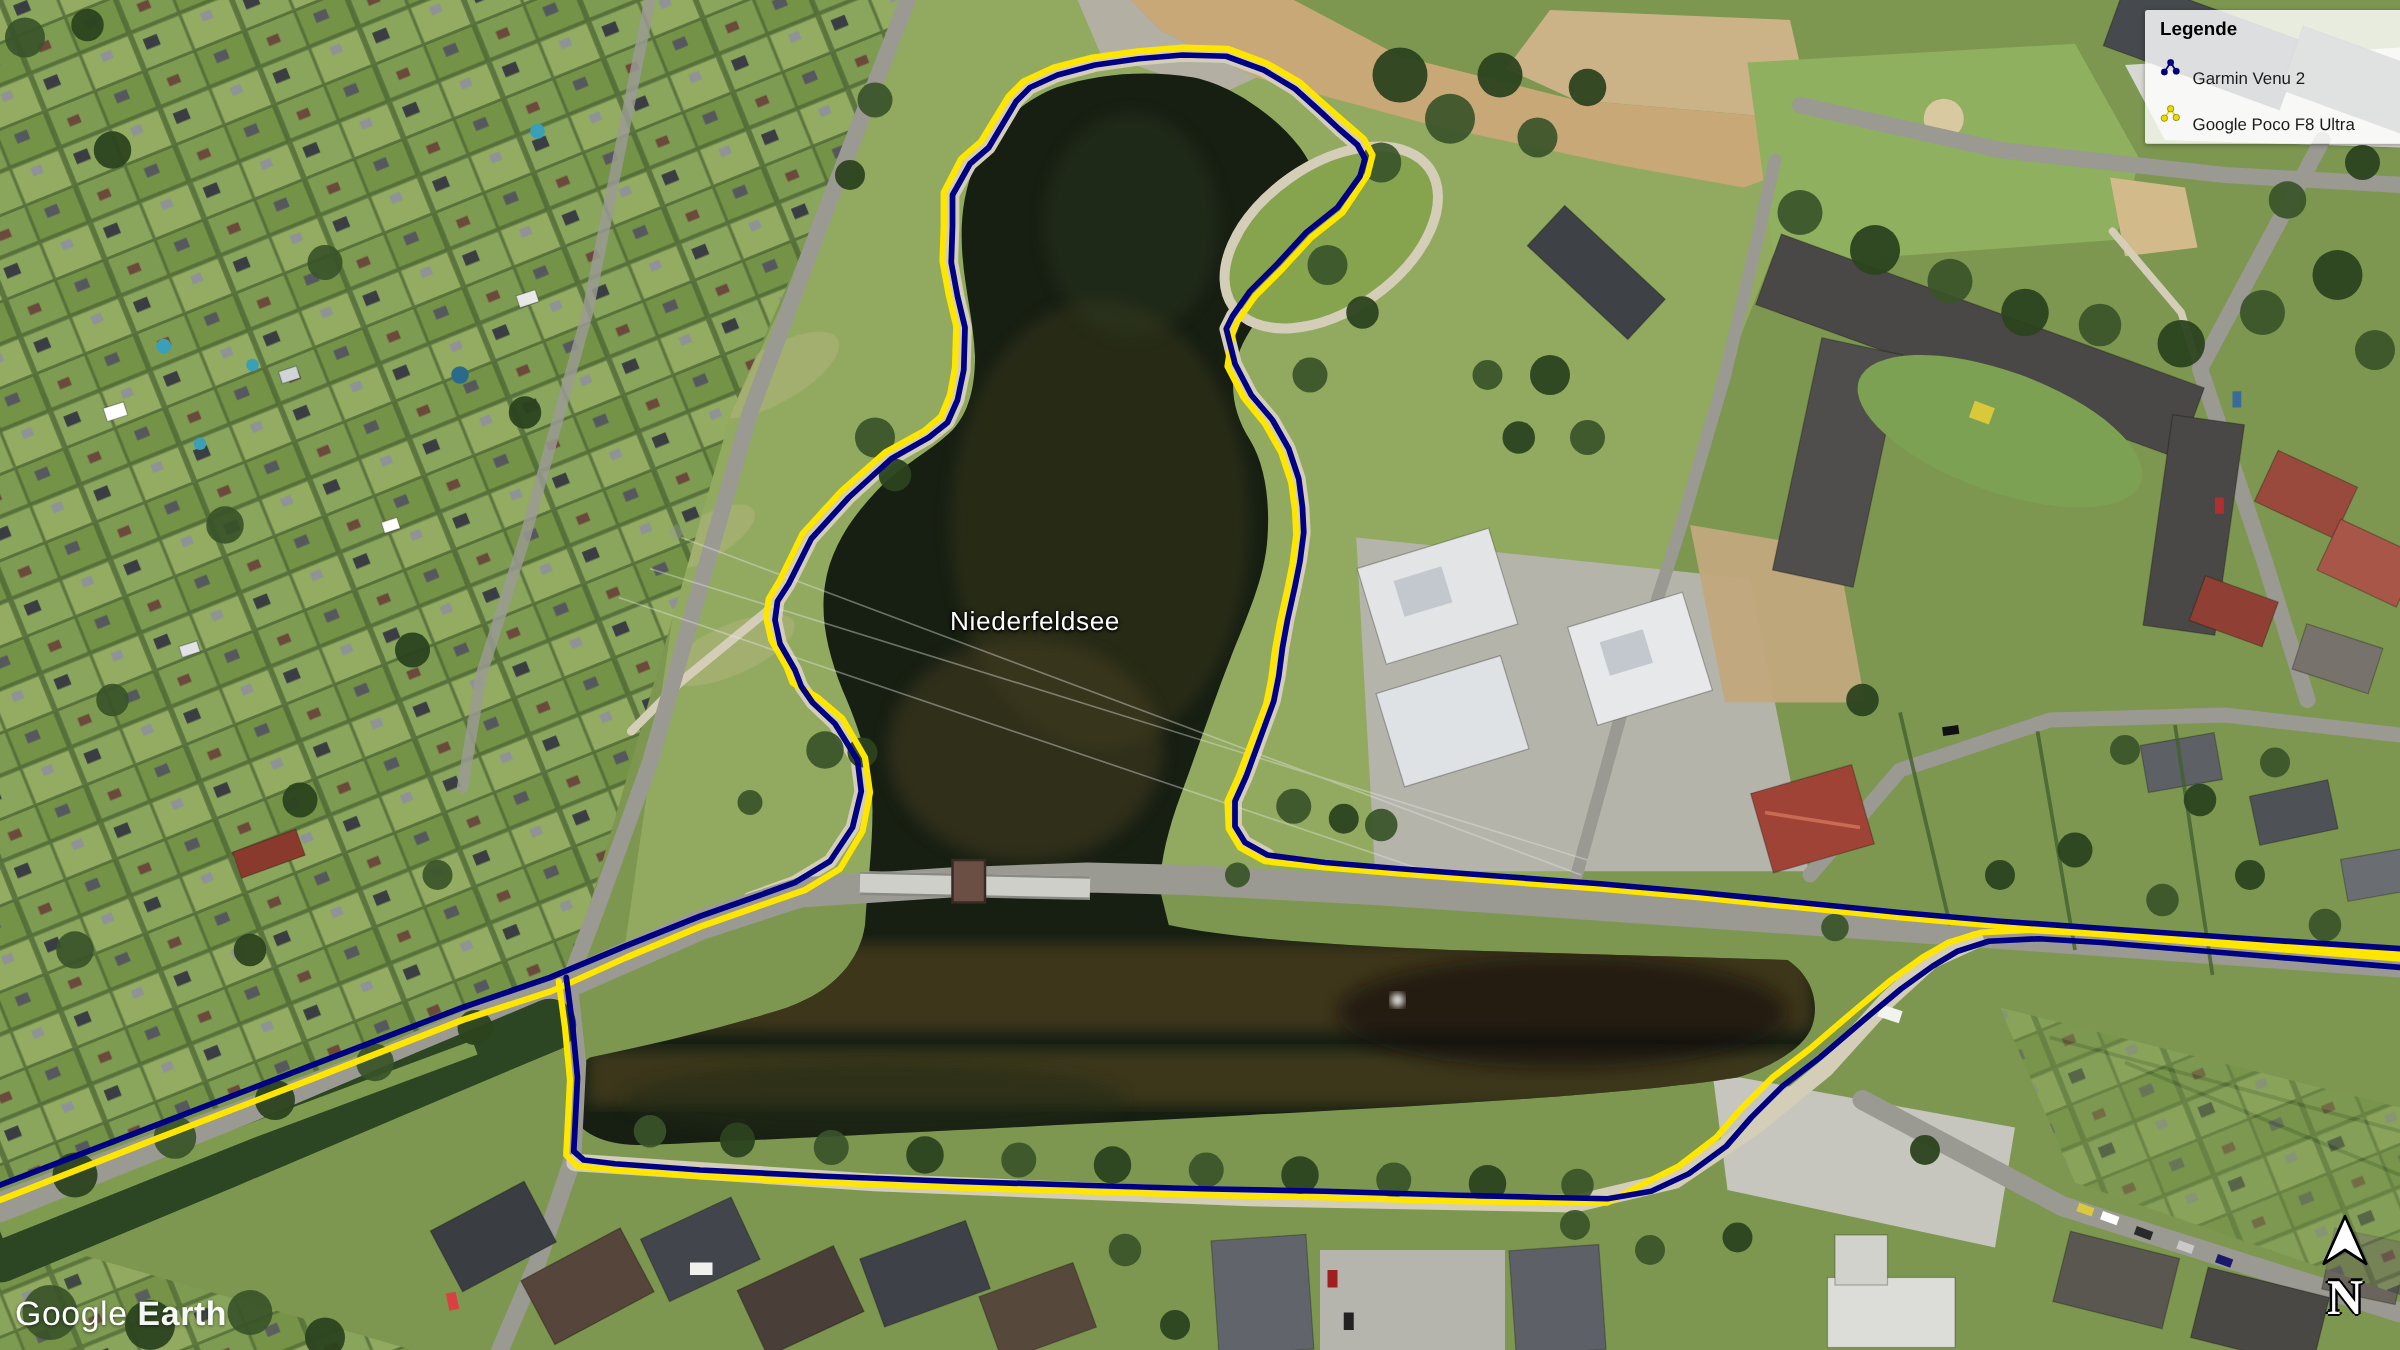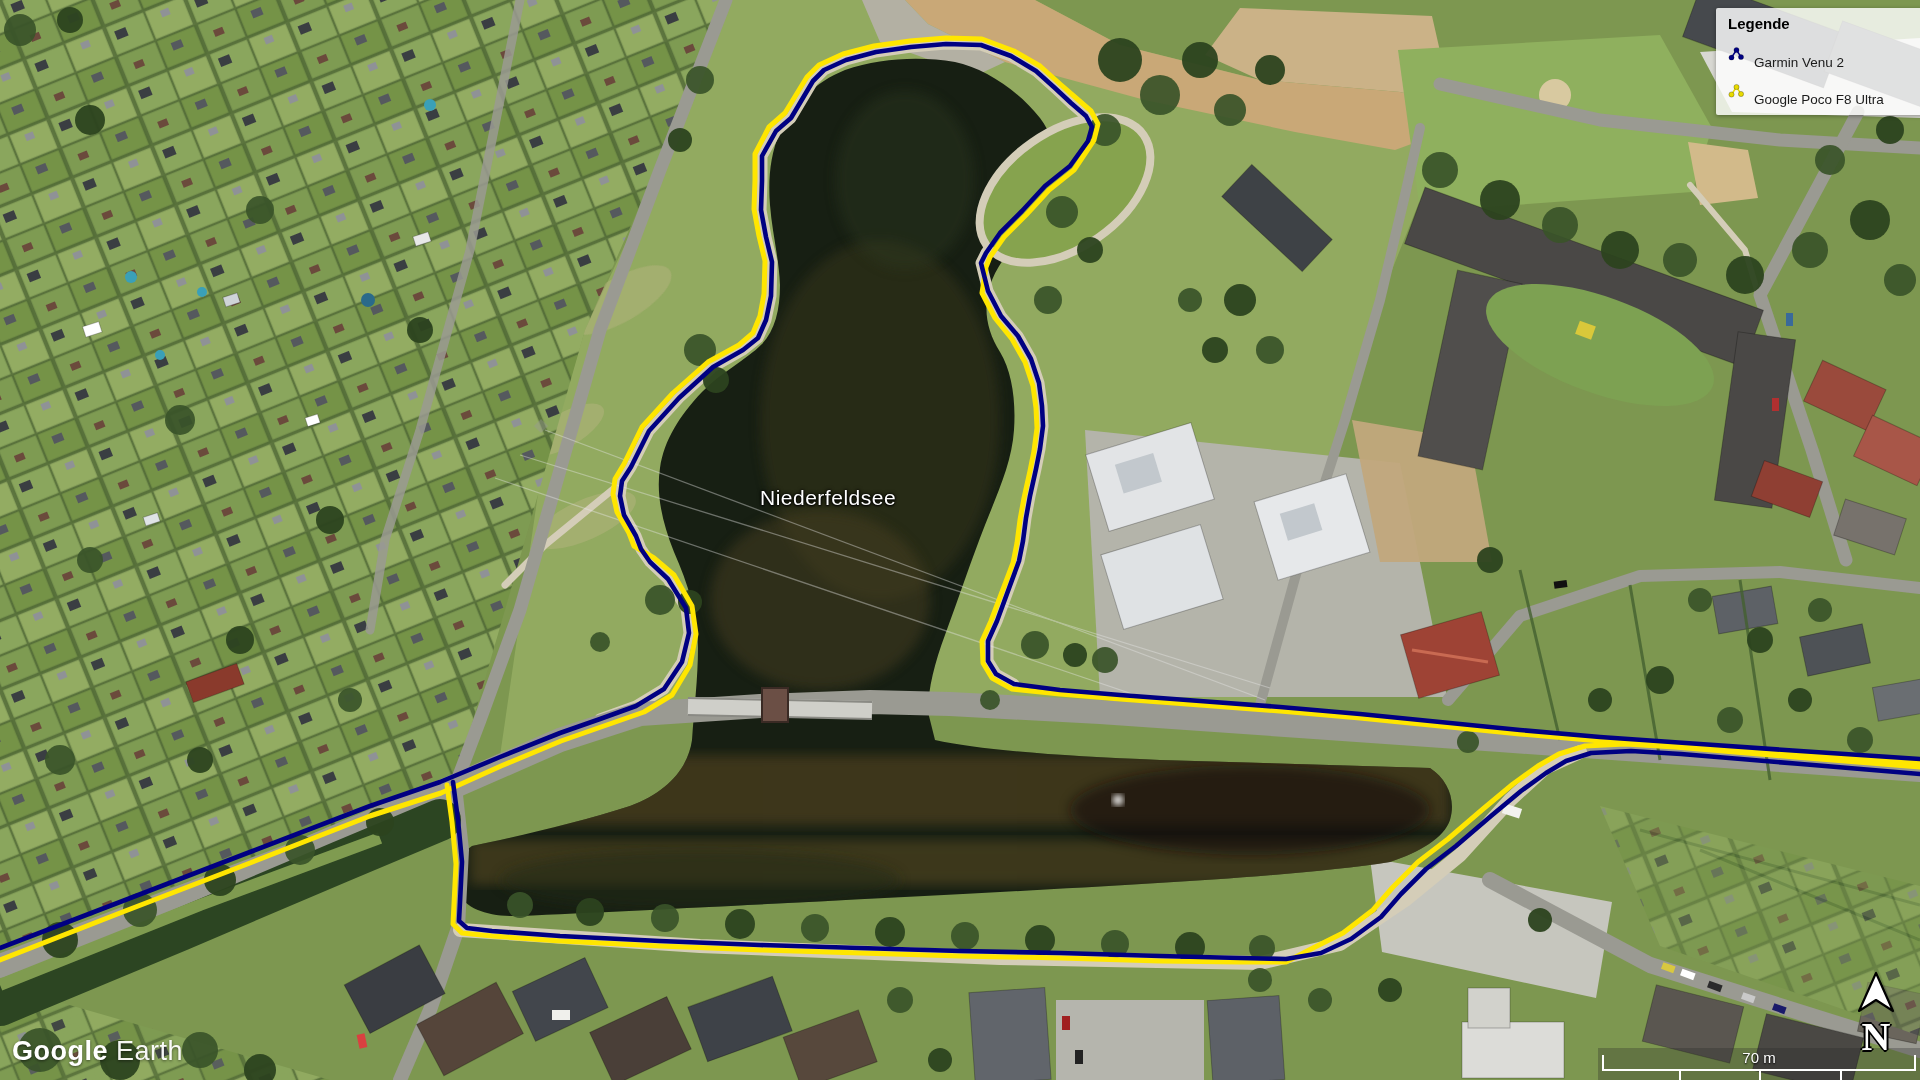--- a/index.html
+++ b/index.html
@@ -13,22 +13,22 @@
   #legend .title{font-size:15px;font-weight:bold;color:#000;margin-bottom:6px;}
   #legend .row{display:flex;align-items:center;gap:9px;margin-top:5px;}
   #legend .row svg{flex:0 0 auto;}
   #legend .row .lbl{font-size:13.5px;color:#1b1b1b;white-space:nowrap;margin-top:17px;}
   
   #placeLabel{left:760px;top:486px;width:160px;text-align:left;color:#fff;font-size:21px;
     letter-spacing:.5px;text-shadow:0 0 4px #000,0 1px 2px #000,0 0 2px #000;}
   
   #wordmark{left:12px;top:1036px;color:#fff;font-size:27px;letter-spacing:.5px;
     text-shadow:0 1px 3px rgba(0,0,0,.55);}
-  #wordmark .b{font-weight:bold;}
-  #wordmark .l{font-weight:normal;margin-left:8px;opacity:.95;text-align:right;}
+  #wordmark .b{font-weight:normal;}
+  #wordmark .l{font-weight:bold;margin-left:8px;opacity:.95;text-align:right;}
   
   #scale{left:1598px;top:1048px;width:322px;height:32px;background:rgba(40,40,40,.30);}
   #scale .line{position:absolute;left:4px;right:4px;top:21px;height:2px;background:#fff;}
   #scale .tick{position:absolute;width:2px;background:#fff;}
   #scale .t-end{top:7px;height:16px;}
   #scale .t-mid{top:23px;height:9px;}
   #scale .lbl{position:absolute;left:0;right:0;top:1px;text-align:center;color:#fff;
     font-size:15px;text-shadow:0 1px 2px #000;}
   
   #north{left:1846px;top:970px;width:60px;height:86px;text-align:center;}
@@ -352,29 +352,20 @@
       <circle cx="13" cy="11" r="2.6" stroke="rgba(0,0,0,.45)" stroke-width=".6" fill="#e9db00"></circle>
     </svg>
     <span class="lbl">Google Poco F8 Ultra</span>
   </div>
 </div>
 
 <div id="wordmark" class="overlay">
   <span class="b">Google</span><span class="l">Earth</span>
 </div>
 
-<div id="scale" class="overlay">
-  <div class="lbl">70 m</div>
-  <div class="line"></div>
-  <div class="tick t-end" style="left:4px"></div>
-  <div class="tick t-end" style="right:4px"></div>
-  <div class="tick t-mid" style="left:25%"></div>
-  <div class="tick t-mid" style="left:50%"></div>
-  <div class="tick t-mid" style="left:75%"></div>
-</div>
 
 <div id="north" class="overlay">
   <svg width="60" height="44" viewBox="0 0 60 44">
     <path d="M30,3 L13,41 L30,30 L47,41 Z" fill="#ffffff" stroke="#000" stroke-width="2.2" stroke-linejoin="round"></path>
   </svg>
   <div class="n">N</div>
 </div>
 
 </div>
 

